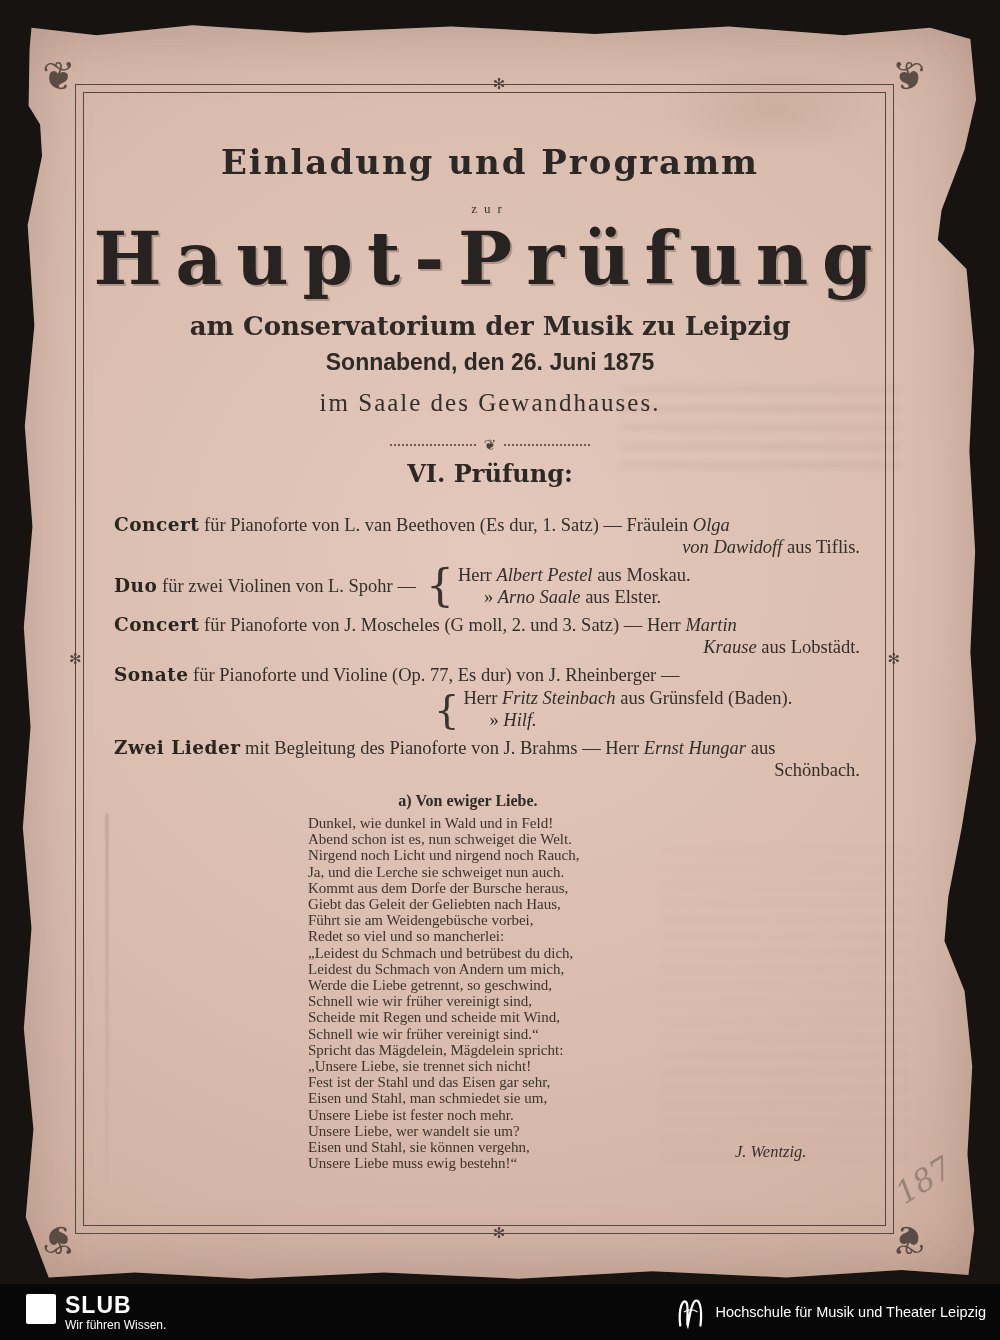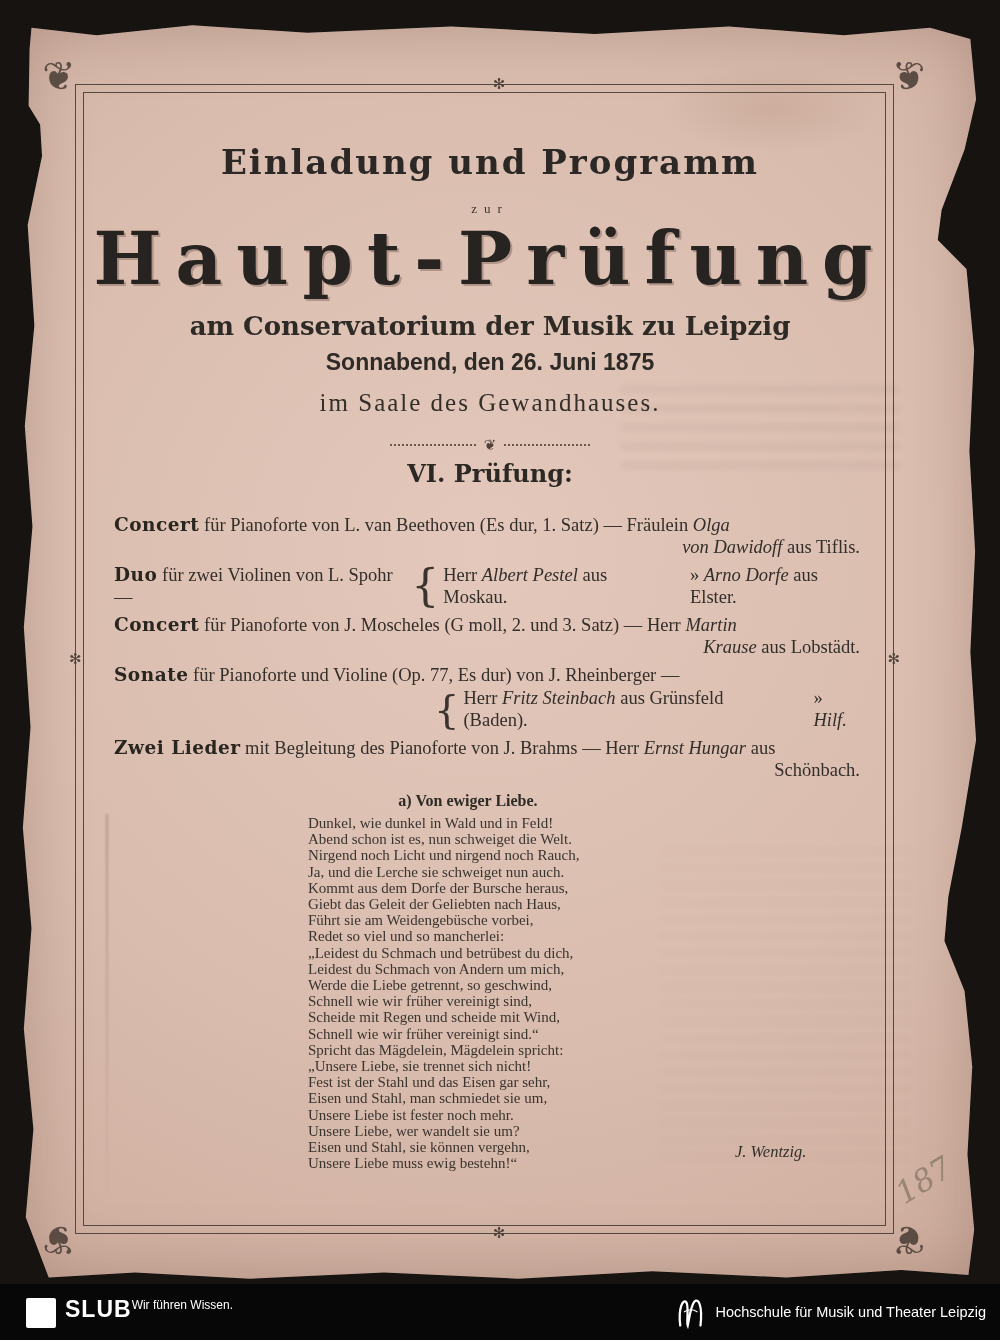--- a/index.html
+++ b/index.html
@@ -77,42 +77,42 @@
 
   
   .program { margin:26px 30px 0 24px; text-align:left; font-size:18.5px; line-height:22px; color:#332e2a; }
   .entry { margin-bottom:6px; }
   .entry-line { }
   .entry-cont { text-align:right; }
   .lbl { font-family:"DejaVu Serif", serif; font-weight:bold; letter-spacing:.5px; color:#29251f; }
   .it { font-style:italic; }
   .entry-row { display:flex; align-items:center; }
   .brace { font-size:44px; font-weight:normal; line-height:44px; margin:0 4px 0 10px; color:#3a342e; font-family:"DejaVu Serif", serif; }
-  .stack { display:inline-flex; }
+  .stack { display:inline-flex; flex-direction:column; }
   .stack .l2 { padding-left:26px; }
   .perf-indent { display:flex; align-items:center; margin-left:320px; margin-top:1px; }
   .perf-indent .brace { font-size:40px; line-height:40px; margin-left:0; }
 
   
   .poem-heading { margin:10px 0 0 218px; width:320px; text-align:center;
     font-weight:bold; font-size:16px; line-height:20px; color:#2e2a25; }
   .poem { margin:4px 0 0 218px; text-align:left; font-size:15px; line-height:16.2px; color:#3a342e; }
   .poem-line { white-space:nowrap; }
 
   .attribution { position:absolute; left:715px; top:1118px; font-style:italic; font-size:16.5px; color:#35302b; }
   .handwritten { position:absolute; left:874px; top:1138px; transform:rotate(-32deg);
     font-family:"DejaVu Serif", serif; font-style:italic; font-size:31px; color:#93806f; opacity:.9; }
 
   
   .viewer-footer { position:absolute; left:0; bottom:0; width:1000px; height:56px; background:#070707;
     display:flex; align-items:center; justify-content:space-between;
     font-family:"Liberation Sans", sans-serif; color:#ffffff; }
   .slub-block { display:flex; align-items:flex-start; gap:9px; margin-left:26px; cursor:pointer; }
   .slub-square { width:30px; height:30px; background:#ffffff; border-radius:2px; margin-top:1px; }
-  .slub-texts { display:flex; flex-direction:row; }
+  .slub-texts { display:flex; flex-direction:column; }
   .slub-name { font-weight:bold; font-size:23px; line-height:24px; letter-spacing:1px; }
   .slub-tagline { font-size:12px; line-height:14px; margin-top:1px; }
   .hmt-block { display:flex; align-items:center; gap:10px; margin-right:14px; cursor:pointer; }
   .hmt-name { font-weight:normal; font-size:14.5px; }
 </style>
 </head>
 <body>
 
 <div class="page">
 
@@ -170,21 +170,21 @@
         </span>
         <span class="brace">{</span>
         <span class="stack">
           <span>
             <span>Herr</span>
             <span class="it">Albert Pestel</span>
             <span>aus Moskau.</span>
           </span>
           <span class="l2">
             <span>»</span>
-            <span class="it">Arno Dorfe</span>
+            <span class="it">Arno Saale</span>
             <span>aus Elster.</span>
           </span>
         </span>
       </div>
 
       <div class="entry">
         <div class="entry-line">
           <span class="lbl">Concert</span>
           <span>für Pianoforte von J. Moscheles (G moll, 2. und 3. Satz) — Herr</span>
           <span class="it">Martin</span>

